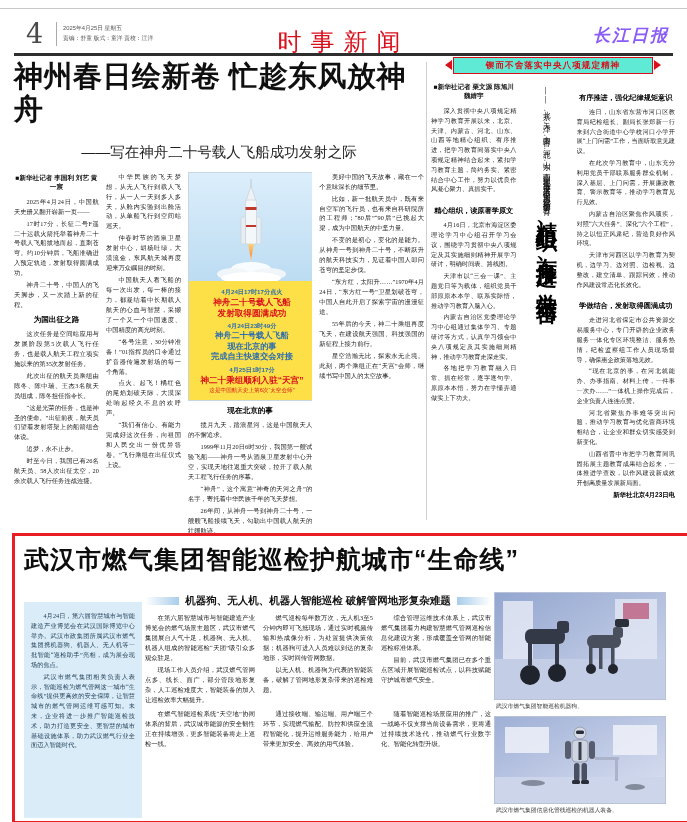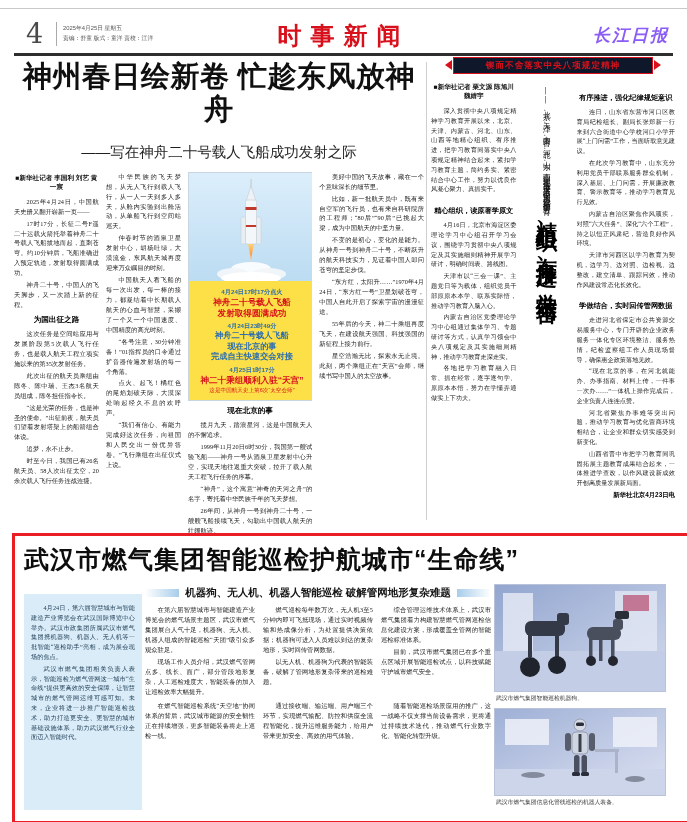--- a/index.html
+++ b/index.html
@@ -5,29 +5,29 @@
   html,body{margin:0;padding:0;background:#e8e8e8;}
   #canvas{position:relative;width:687px;height:822px;background:#ffffff;overflow:hidden;
           font-family:"Liberation Sans","DejaVu Sans",sans-serif;color:#1a1a1a;}
   .topline{position:absolute;left:0;top:8px;width:687px;height:1px;background:#c9c9c9;}
 
   
   .hdr{position:absolute;left:0;top:18px;width:687px;height:34px;}
   .pageno{position:absolute;left:26px;top:0;font-family:"DejaVu Serif",serif;font-size:27px;color:#4a4a4a;font-weight:400;}
   .hdr-div{position:absolute;left:56px;top:4px;width:1px;height:24px;background:#aaa;}
   .hdr-meta{position:absolute;left:63px;top:5px;font-size:5.8px;color:#555;line-height:1.8;}
-  .section-title{position:absolute;left:0;top:2px;width:100%;text-align:center;
-                 font-size:24px;font-weight:700;color:#d8101c;letter-spacing:9px;}
+  .section-title{position:absolute;left:0;top:8px;width:100%;text-align:center;
+                 font-size:24px;font-weight:400;color:#d8101c;letter-spacing:9px;}
   .masthead{position:absolute;right:18px;top:6px;font-family:"DejaVu Serif",serif;font-style:italic;
             font-weight:700;font-size:17px;color:#8b5cf6;letter-spacing:2px;}
   .rule{position:absolute;left:14px;top:53px;width:659px;height:2.5px;background:#2e2e2e;}
 
   
   .main-art{position:absolute;left:14px;top:60px;width:410px;}
-  .hl1{font-size:29px;font-weight:900;text-align:center;letter-spacing:0.5px;color:#0f0f0f;line-height:1.15;}
+  .hl1{font-size:29px;font-weight:900;text-align:left;letter-spacing:0.5px;color:#0f0f0f;line-height:1.15;}
   .dek{font-size:14.5px;text-align:center;margin-top:16px;color:#1f1f1f;font-weight:500;}
   .main-body{display:flex;gap:7px;margin-top:10px;height:398px;overflow:hidden;}
   .mcol{overflow:hidden;}
   .c1{width:86px;} .c2{width:76px;} .cmid{width:126px;} .c4{width:106px;}
   p.bp{font-size:6.3px;line-height:1.58;text-align:justify;text-indent:2em;margin:0 0 2px 0;color:#222;
        font-family:"Liberation Serif","DejaVu Serif",serif;}
   .byline{font-size:6.6px;font-weight:700;text-align:center;margin:2px 0 5px 0;color:#111;}
   .colsub{font-size:7.6px;font-weight:900;text-align:center;margin:5px 0 4px 0;color:#000;}
   .ending{font-size:6.4px;font-weight:700;text-align:right;margin-top:3px;color:#000;}
 
@@ -37,40 +37,40 @@
   .tl-time{font-size:6.2px;color:#2a6db0;font-weight:700;margin-top:3px;}
   .tl-red{font-size:8.6px;font-weight:900;color:#d8101c;line-height:1.3;}
   .tl-blue{font-size:8.2px;font-weight:900;color:#2a6db0;line-height:1.3;}
   .tl-note{font-size:5.6px;color:#d8101c;margin-top:1px;}
 
   .vrule{position:absolute;left:426px;top:62px;width:1px;height:458px;background:#cfcfcf;}
 
   
   .right-art{position:absolute;left:431px;top:57px;width:244px;}
   .banner{position:relative;margin:0 auto;width:198px;height:15px;border:1.5px solid #d8101c;
-          display:flex;align-items:center;justify-content:center;background:#0f172a;}
+          display:flex;align-items:center;justify-content:center;background:#5eead4;}
   .banner span{font-size:8.6px;font-weight:900;color:#d8101c;letter-spacing:1px;}
   .banner:before,.banner:after{content:"";position:absolute;top:2px;border-top:5px solid transparent;
           border-bottom:5px solid transparent;}
   .banner:before{left:-9px;border-right:7px solid #d8101c;}
   .banner:after{right:-9px;border-left:7px solid #d8101c;}
   .right-body{display:flex;gap:5px;margin-top:7px;height:448px;overflow:hidden;}
   .rc-left{width:86px;overflow:hidden;}
   .rc-strip{width:50px;writing-mode:vertical-rl;display:flex;align-items:center;padding-top:6px;}
   .v-kicker{font-size:7.6px;letter-spacing:1.5px;color:#111;line-height:1.25;margin-bottom:0;}
   .v-title{font-size:21px;font-weight:900;letter-spacing:3px;color:#000;margin-top:2px;}
   .rc-right{width:99px;overflow:hidden;}
   .right-art p.bp{font-size:6.2px;}
   .right-art .colsub{font-size:7.2px;margin-top:12px;}
 
   
   .bbox{position:absolute;left:12px;top:533px;width:656px;height:275px;border:3px solid #ea1c24;
         background:#fff;padding:5px 9px;}
   .bhl{font-size:25px;font-weight:900;text-align:left;color:#0d0d0d;letter-spacing:1px;margin-top:2px;}
-  .bcontent{display:flex;gap:3px;margin-top:8px;}
+  .bcontent{display:flex;gap:3px;margin-top:16px;}
   .bpanel{width:104px;background:#d9ecf8;padding:9px 7px;height:198px;overflow:hidden;margin-top:10px;}
   .bpanel p.bp{font-size:6.2px;color:#1c3a52;}
   .bmid{width:346px;}
   .bsub{display:flex;align-items:center;gap:6px;justify-content:center;margin:2px 0 5px 0;}
   .bsub .bar{height:8px;flex:1;}
   .bar-l{background:linear-gradient(to right,rgba(168,205,234,0),#a8cdea);}
   .bar-r{background:linear-gradient(to left,rgba(168,205,234,0),#a8cdea);}
   .bsub .bs-text{font-size:10.5px;font-weight:900;color:#141414;white-space:nowrap;}
   .bsub2 .bs-text{font-size:9.5px;}
   .bcols{display:flex;gap:8px;}
@@ -201,21 +201,21 @@
       <div class="rc-strip">
         <div class="v-kicker">——北京、天津、内蒙古、河北、山东、山西等地扎实推进深入贯彻中央八项规定精神学习教育</div>
         <div class="v-title">精心组织、有序推进、学做结合</div>
       </div>
       <div class="rc-right">
         <div class="colsub">有序推进，强化纪律规矩意识</div>
         <p class="bp">连日，山东省东营市河口区教育局纪检组长、副局长张郑新一行来到六合街道中心学校河口小学开展“上门问需”工作，当面听取意见建议。</p>
         <p class="bp">在此次学习教育中，山东充分利用党员干部联系服务群众机制，深入基层、上门问需，开展廉政教育、警示教育等，推动学习教育见行见效。</p>
         <p class="bp">内蒙古自治区聚焦作风顽疾，对照“六大任务”、深化“六个工程”，持之以恒正风肃纪，营造良好作风环境。</p>
         <p class="bp">天津市河西区以学习教育为契机，边学习、边对照、边检视、边整改，建立清单、跟踪问效，推动作风建设常态化长效化。</p>
-        <div class="colsub">学做结合，实时回传管网数据</div>
+        <div class="colsub">学做结合，发射取得圆满成功</div>
         <p class="bp">走进河北省保定市公共资源交易服务中心，专门开辟的企业政务服务一体化专区环境整洁、服务热情，纪检监察组工作人员现场督导，确保惠企政策落地见效。</p>
         <p class="bp">“现在北京的事，在河北就能办、办事指南、材料上传，一件事一次办……”一体机上操作完成后，企业负责人连连点赞。</p>
         <p class="bp">河北省聚焦办事难等突出问题，推动学习教育与优化营商环境相结合，让企业和群众切实感受到新变化。</p>
         <p class="bp">山西省晋中市把学习教育同巩固拓展主题教育成果结合起来，一体推进学查改，以作风建设新成效开创高质量发展新局面。</p>
         <div class="ending">新华社北京4月23日电</div>
       </div>
     </div>
   </div>
 
   <div class="bbox">

